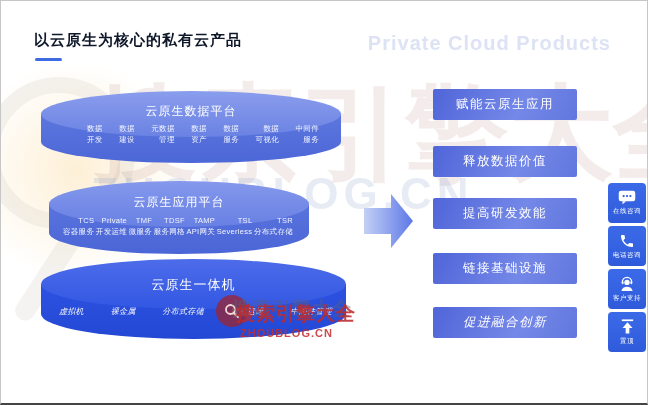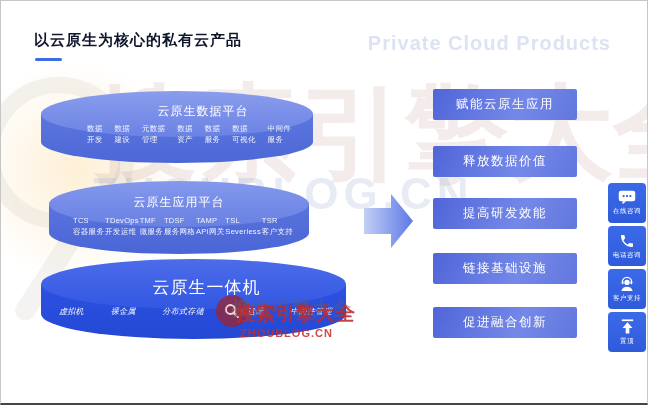--- a/index.html
+++ b/index.html
@@ -20,45 +20,45 @@
   .wm-lens{position:absolute;left:-18px;top:76px;width:152px;height:152px;border:16px solid rgba(206,200,189,0.22);border-radius:50%;}
   .wm-handle{position:absolute;left:36px;top:226px;width:20px;height:100px;background:rgba(206,200,189,0.22);border-radius:10px;transform:rotate(33deg);}
   .wm-cjk{position:absolute;left:92px;top:64px;font-size:104px;font-weight:bold;color:rgba(166,108,98,0.13);white-space:nowrap;}
   .wm-latin{position:absolute;left:90px;top:168px;font-size:44px;font-weight:bold;color:rgba(150,170,210,0.24);letter-spacing:5px;white-space:nowrap;}
   
   .cyl{position:absolute;}
   .cyl .side{position:absolute;left:0;right:0;bottom:0;}
   .cyl .topface{position:absolute;left:0;top:0;width:100%;border-radius:50%;}
   .cyl .cyl-title{position:absolute;width:100%;text-align:center;color:#ffffff;font-size:12px;letter-spacing:1px;}
   .items-row{position:absolute;display:flex;justify-content:space-between;align-items:flex-start;}
-  .plat-item{white-space:pre-line;text-align:left;color:#f2f5ff;font-size:7.5px;line-height:1.4;letter-spacing:0.3px;}
-  .c1{left:40px;top:90px;width:272px;height:72px;padding-left:26px;}
+  .plat-item{white-space:pre-line;text-align:right;color:#f2f5ff;font-size:7.5px;line-height:1.4;letter-spacing:0.3px;}
+  .c1{left:40px;top:90px;width:300px;height:72px;}
   .c1 .topface{height:46px;background:linear-gradient(180deg,#8a9ded 0%,#6a82e3 100%);}
   .c1 .side{top:23px;background:linear-gradient(180deg,#5d77de 0%,#4c67d7 100%);border-radius:0 0 50% 50%/0 0 21px 21px;}
   .c1 .cyl-title{top:12px;}
   .c1 .items-row{left:46px;right:22px;top:33px;}
   .c2{left:48px;top:180px;width:260px;height:73px;}
   .c2 .topface{height:46px;background:linear-gradient(180deg,#8598ec 0%,#6780e3 100%);}
   .c2 .side{top:23px;background:linear-gradient(180deg,#5a74dd 0%,#4a65d6 100%);border-radius:0 0 50% 50%/0 0 21px 21px;}
   .c2 .cyl-title{top:13px;}
-  .c2 .items-row{left:24px;right:16px;top:35px;}
+  .c2 .items-row{left:14px;right:16px;top:35px;}
   .c3{left:40px;top:258px;width:305px;height:80px;}
   .c3 .topface{height:50px;background:linear-gradient(180deg,#4d6cea 0%,#3257e2 100%);}
   .c3 .side{top:25px;background:linear-gradient(180deg,#2d52e2 0%,#2348d4 100%);border-radius:0 0 50% 50%/0 0 25px 25px;}
-  .c3 .cyl-title{top:17px;font-size:17px;margin-left:13px;}
+  .c3 .cyl-title{top:17px;font-size:13px;}
   .c3 .items-row{left:18px;right:14px;top:47px;font-style:italic;}
   .c3 .plat-item{font-size:8px;}
   
   .big-arrow{position:absolute;left:363px;top:191px;}
   
   .benefit{position:absolute;left:432px;width:144px;height:31px;border-radius:2px;
     background:linear-gradient(115deg,#5065d8 0%,#7488e8 60%,#6277de 100%);
     color:#ffffff;font-size:12.5px;letter-spacing:1.5px;
     display:flex;align-items:center;justify-content:center;cursor:pointer;}
-  .b1{top:88px;} .b2{top:145px;} .b3{top:197px;} .b4{top:252px;} .b5{top:306px;}
+  .b1{top:88px;} .b2{top:145px;} .b3{top:197px;} .b4{top:252px;} .b5{top:306px;font-style:italic;}
   
   .float-bar{position:absolute;left:607px;top:182px;width:38px;display:flex;flex-direction:column;gap:3px;}
   .float-btn{width:38px;height:40px;border-radius:4px;background:linear-gradient(180deg,#3b6ae8,#2f5bdb);
     display:flex;flex-direction:column;align-items:center;justify-content:center;gap:2px;cursor:pointer;}
   .float-btn .lbl{color:#ffffff;font-size:6.5px;letter-spacing:0.5px;white-space:nowrap;}
   .float-btn svg{display:block;}
   
   .seal{position:absolute;left:213px;top:290px;width:150px;height:55px;pointer-events:none;}
   .seal-circle{position:absolute;left:2px;top:4px;width:32px;height:32px;border-radius:50%;
     background:rgba(160,35,40,0.72);display:flex;align-items:center;justify-content:center;}
@@ -104,32 +104,32 @@
     </div>
   </div>
 
   <div class="cyl c2">
     <div class="side"></div>
     <div class="topface"></div>
     <div class="cyl-title">云原生应用平台</div>
     <div class="items-row">
       <div class="plat-item">TCS
 容器服务</div>
-      <div class="plat-item">TDevOps
+      <div class="plat-item">Private
 开发运维</div>
       <div class="plat-item">TMF
 微服务</div>
       <div class="plat-item">TDSF
 服务网格</div>
       <div class="plat-item">TAMP
 API网关</div>
       <div class="plat-item">TSL
 Severless</div>
       <div class="plat-item">TSR
-客户支持</div>
+分布式存储</div>
     </div>
   </div>
 
   <div class="cyl c3">
     <div class="side"></div>
     <div class="topface"></div>
     <div class="cyl-title">云原生一体机</div>
     <div class="items-row">
       <div class="plat-item">虚拟机</div>
       <div class="plat-item">裸金属</div>

